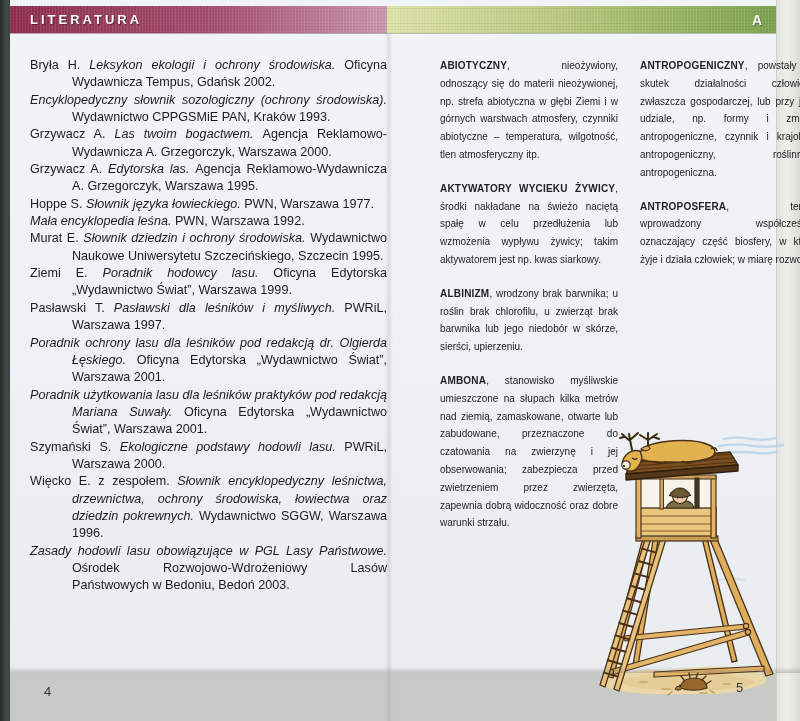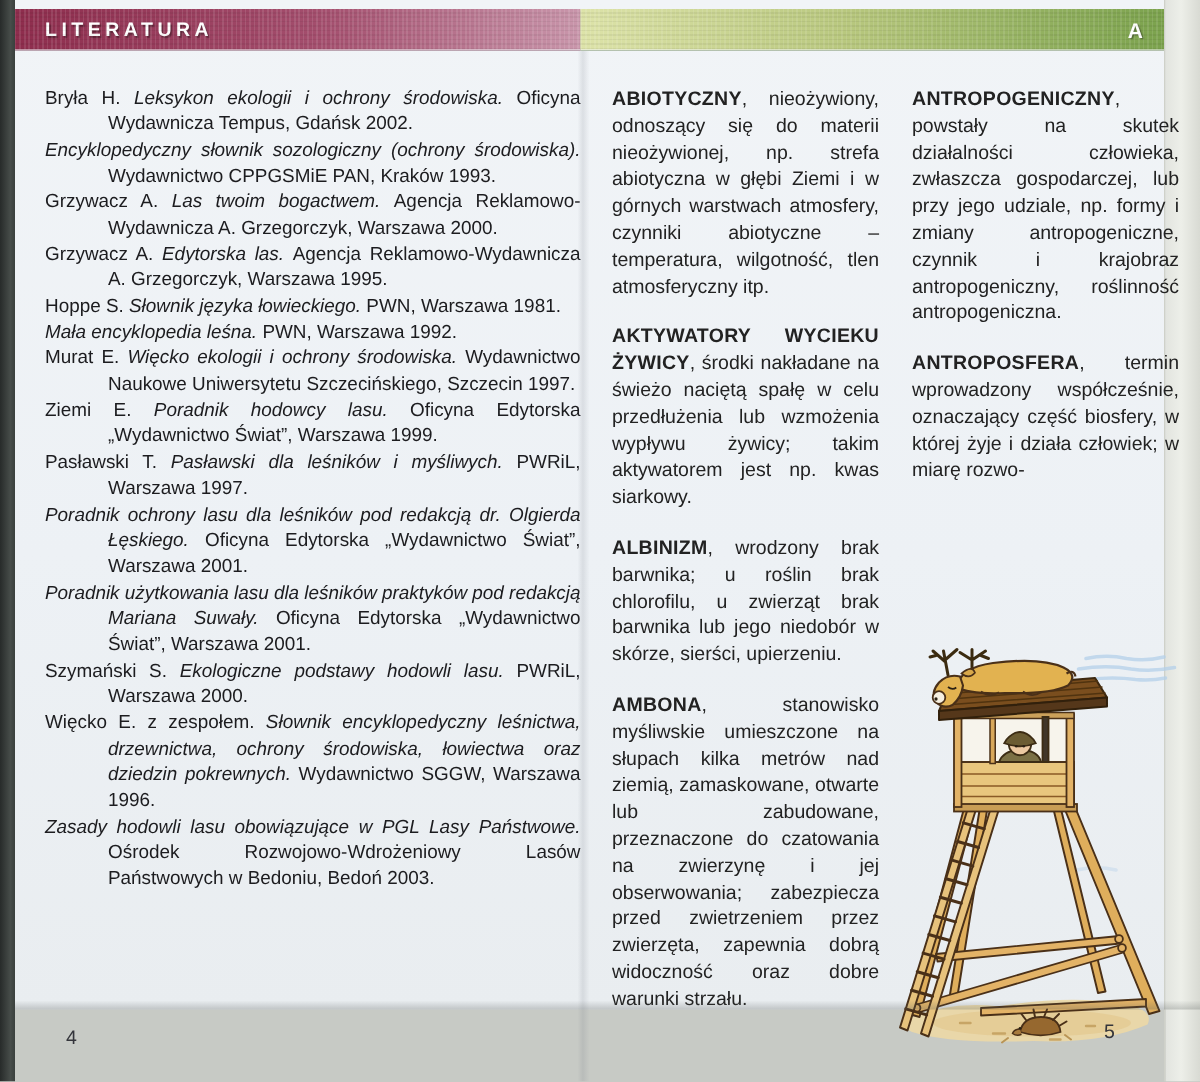--- a/index.html
+++ b/index.html
@@ -39,22 +39,22 @@
     padding-right:14px; text-shadow:1px 1px 1px rgba(0,0,0,.4); }
 
   
   .bibliography { position:absolute; left:30px; top:57px; width:357px;
     font-size:12.6px; line-height:17.35px; color:#1c1c1f;
     text-align:justify; hyphens:auto; -webkit-hyphens:auto; z-index:2; }
   .bib-entry { padding-left:42px; text-indent:-42px; }
   .it { font-style:italic; }
 
   
-  .col { position:absolute; top:57px; width:178px; font-size:13px; line-height:17.8px;
-    color:#222; text-align:justify; hyphens:auto; -webkit-hyphens:auto; z-index:2; }
+  .col { position:absolute; top:57px; width:178px; font-size:10px; line-height:17.8px;
+    color:#222; text-align:justify; hyphens:auto; -webkit-hyphens:auto; z-index:2;margin-left:32px; }
   .col-1 { left:408px; }
   .col-2 { left:608px; height:376px; overflow:hidden; }
   .dict-entry { margin-bottom:16px; }
   .dict-entry .term { font-weight:bold; letter-spacing:.2px; }
 
   
   .illustration { position:absolute; left:596px; top:430px; width:196px; height:282px; z-index:2; }
   .illustration svg { width:100%; height:100%; display:block; }
 
   
@@ -80,23 +80,23 @@
       <span class="bar-letter">A</span>
     </div>
   </header>
 
   <main>
     <div class="bibliography">
         <div class="bib-entry"><span>Bryła H. </span><span class="it">Leksykon ekologii i ochrony środowiska. </span><span>Oficyna Wydawnicza Tempus, Gdańsk 2002.</span></div>
         <div class="bib-entry"><span class="it">Encyklopedyczny słownik sozologiczny (ochrony środowiska). </span><span>Wydawnictwo CPPGSMiE PAN, Kraków 1993.</span></div>
         <div class="bib-entry"><span>Grzywacz A. </span><span class="it">Las twoim bogactwem. </span><span>Agencja Reklamowo-Wydawnicza A. Grzegorczyk, Warszawa 2000.</span></div>
         <div class="bib-entry"><span>Grzywacz A. </span><span class="it">Edytorska las. </span><span>Agencja Reklamowo-Wydawnicza A. Grzegorczyk, Warszawa 1995.</span></div>
-        <div class="bib-entry"><span>Hoppe S. </span><span class="it">Słownik języka łowieckiego. </span><span>PWN, Warszawa 1981.</span></div>
+        <div class="bib-entry"><span>Hoppe S. </span><span class="it">Słownik języka łowieckiego. </span><span>PWN, Warszawa 1977.</span></div>
         <div class="bib-entry"><span class="it">Mała encyklopedia leśna. </span><span>PWN, Warszawa 1992.</span></div>
-        <div class="bib-entry"><span>Murat E. </span><span class="it">Więcko ekologii i ochrony środowiska. </span><span>Wydawnictwo Naukowe Uniwersytetu Szczecińskiego, Szczecin 1997.</span></div>
+        <div class="bib-entry"><span>Murat E. </span><span class="it">Słownik dziedzin i ochrony środowiska. </span><span>Wydawnictwo Naukowe Uniwersytetu Szczecińskiego, Szczecin 1995.</span></div>
         <div class="bib-entry"><span>Ziemi E. </span><span class="it">Poradnik hodowcy lasu. </span><span>Oficyna Edytorska „Wydawnictwo Świat”, Warszawa 1999.</span></div>
         <div class="bib-entry"><span>Pasławski T. </span><span class="it">Pasławski dla leśników i myśliwych. </span><span>PWRiL, Warszawa 1997.</span></div>
         <div class="bib-entry"><span class="it">Poradnik ochrony lasu dla leśników pod redakcją dr. Olgierda Łęskiego. </span><span>Oficyna Edytorska „Wydawnictwo Świat”, Warszawa 2001.</span></div>
         <div class="bib-entry"><span class="it">Poradnik użytkowania lasu dla leśników praktyków pod redakcją Mariana Suwały. </span><span>Oficyna Edytorska „Wydawnictwo Świat”, Warszawa 2001.</span></div>
         <div class="bib-entry"><span>Szymański S. </span><span class="it">Ekologiczne podstawy hodowli lasu. </span><span>PWRiL, Warszawa 2000.</span></div>
         <div class="bib-entry"><span>Więcko E. z zespołem. </span><span class="it">Słownik encyklopedyczny leśnictwa, drzewnictwa, ochrony środowiska, łowiectwa oraz dziedzin pokrewnych. </span><span>Wydawnictwo SGGW, Warszawa 1996.</span></div>
         <div class="bib-entry"><span class="it">Zasady hodowli lasu obowiązujące w PGL Lasy Państwowe. </span><span>Ośrodek Rozwojowo-Wdrożeniowy Lasów Państwowych w Bedoniu, Bedoń 2003.</span></div>
       </div>
     <div class="page-num page-num-left">4</div>
   </main>

